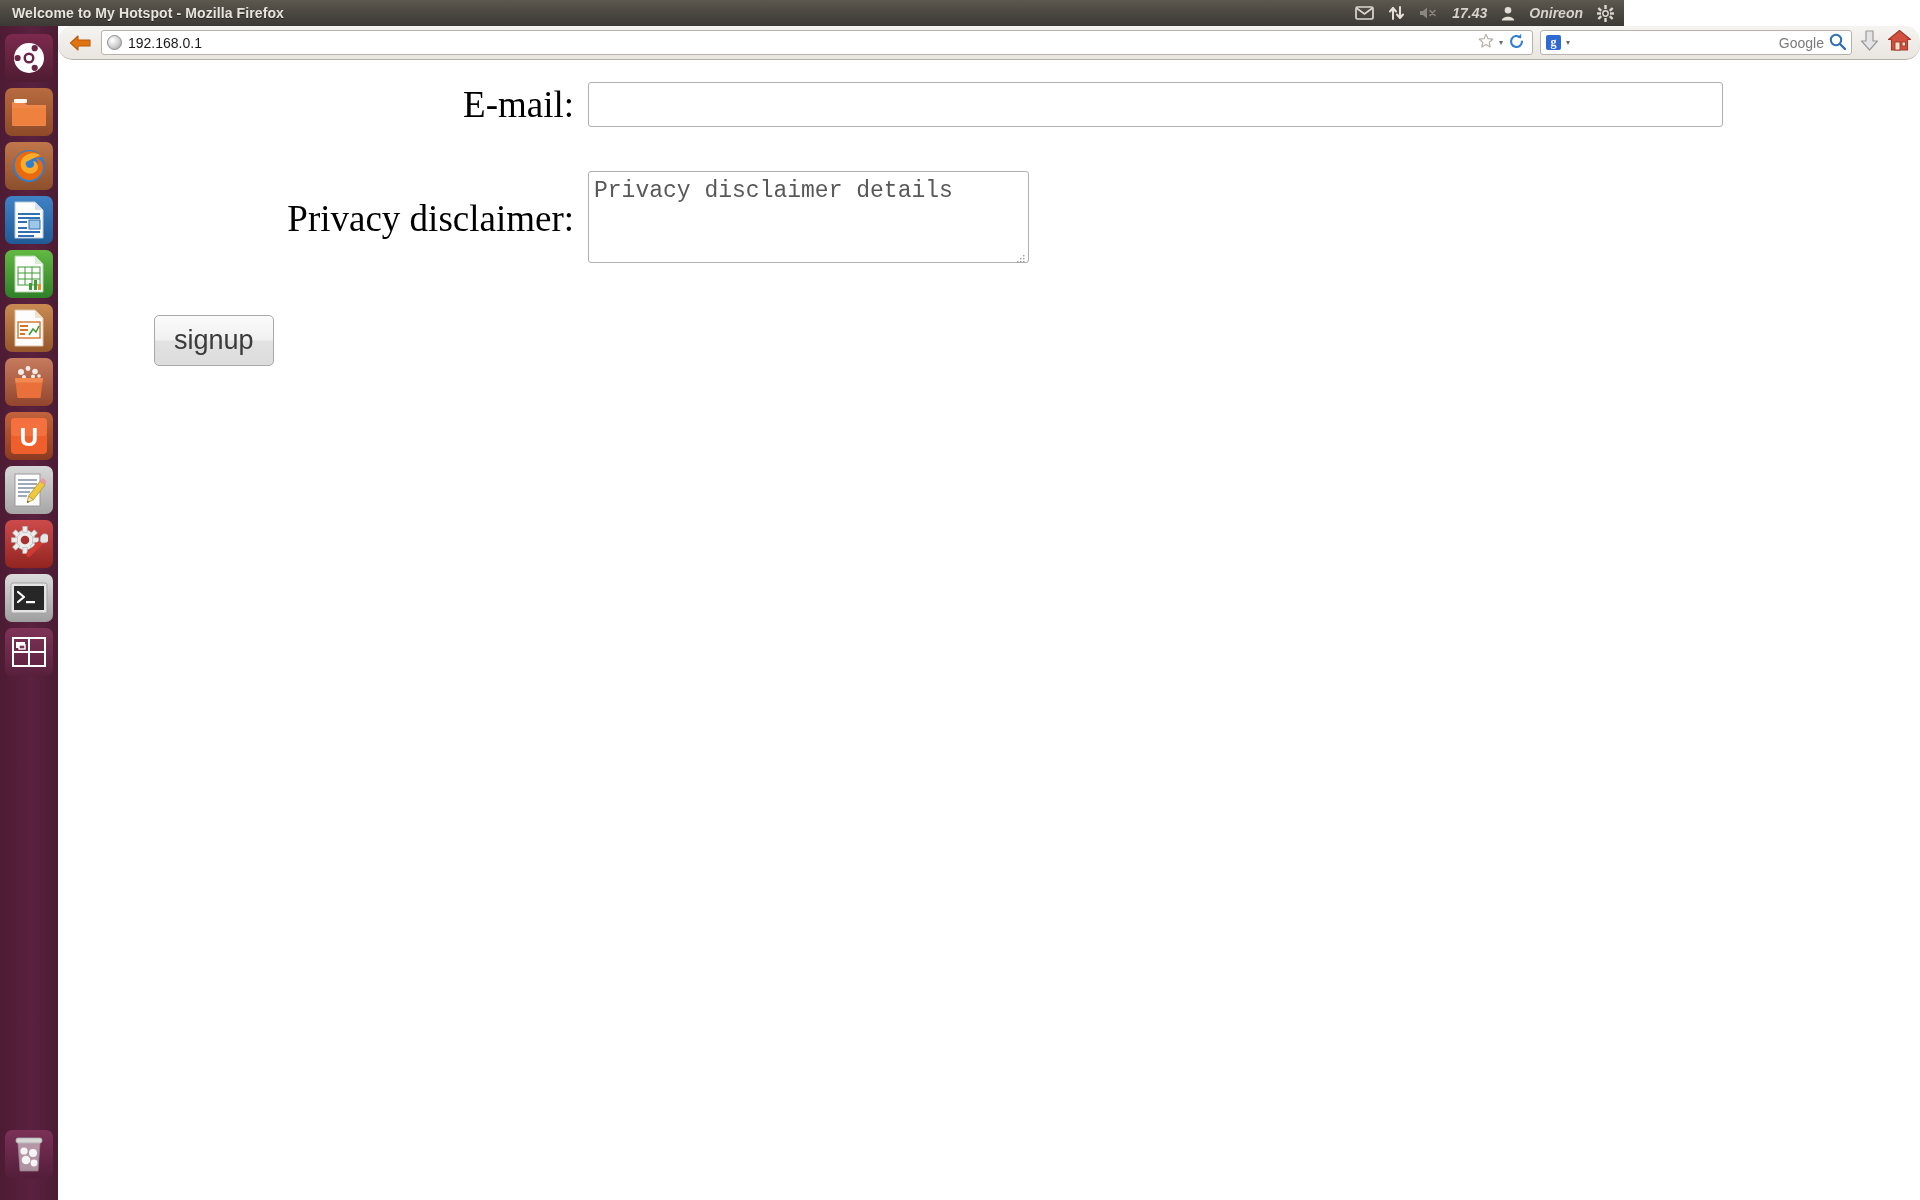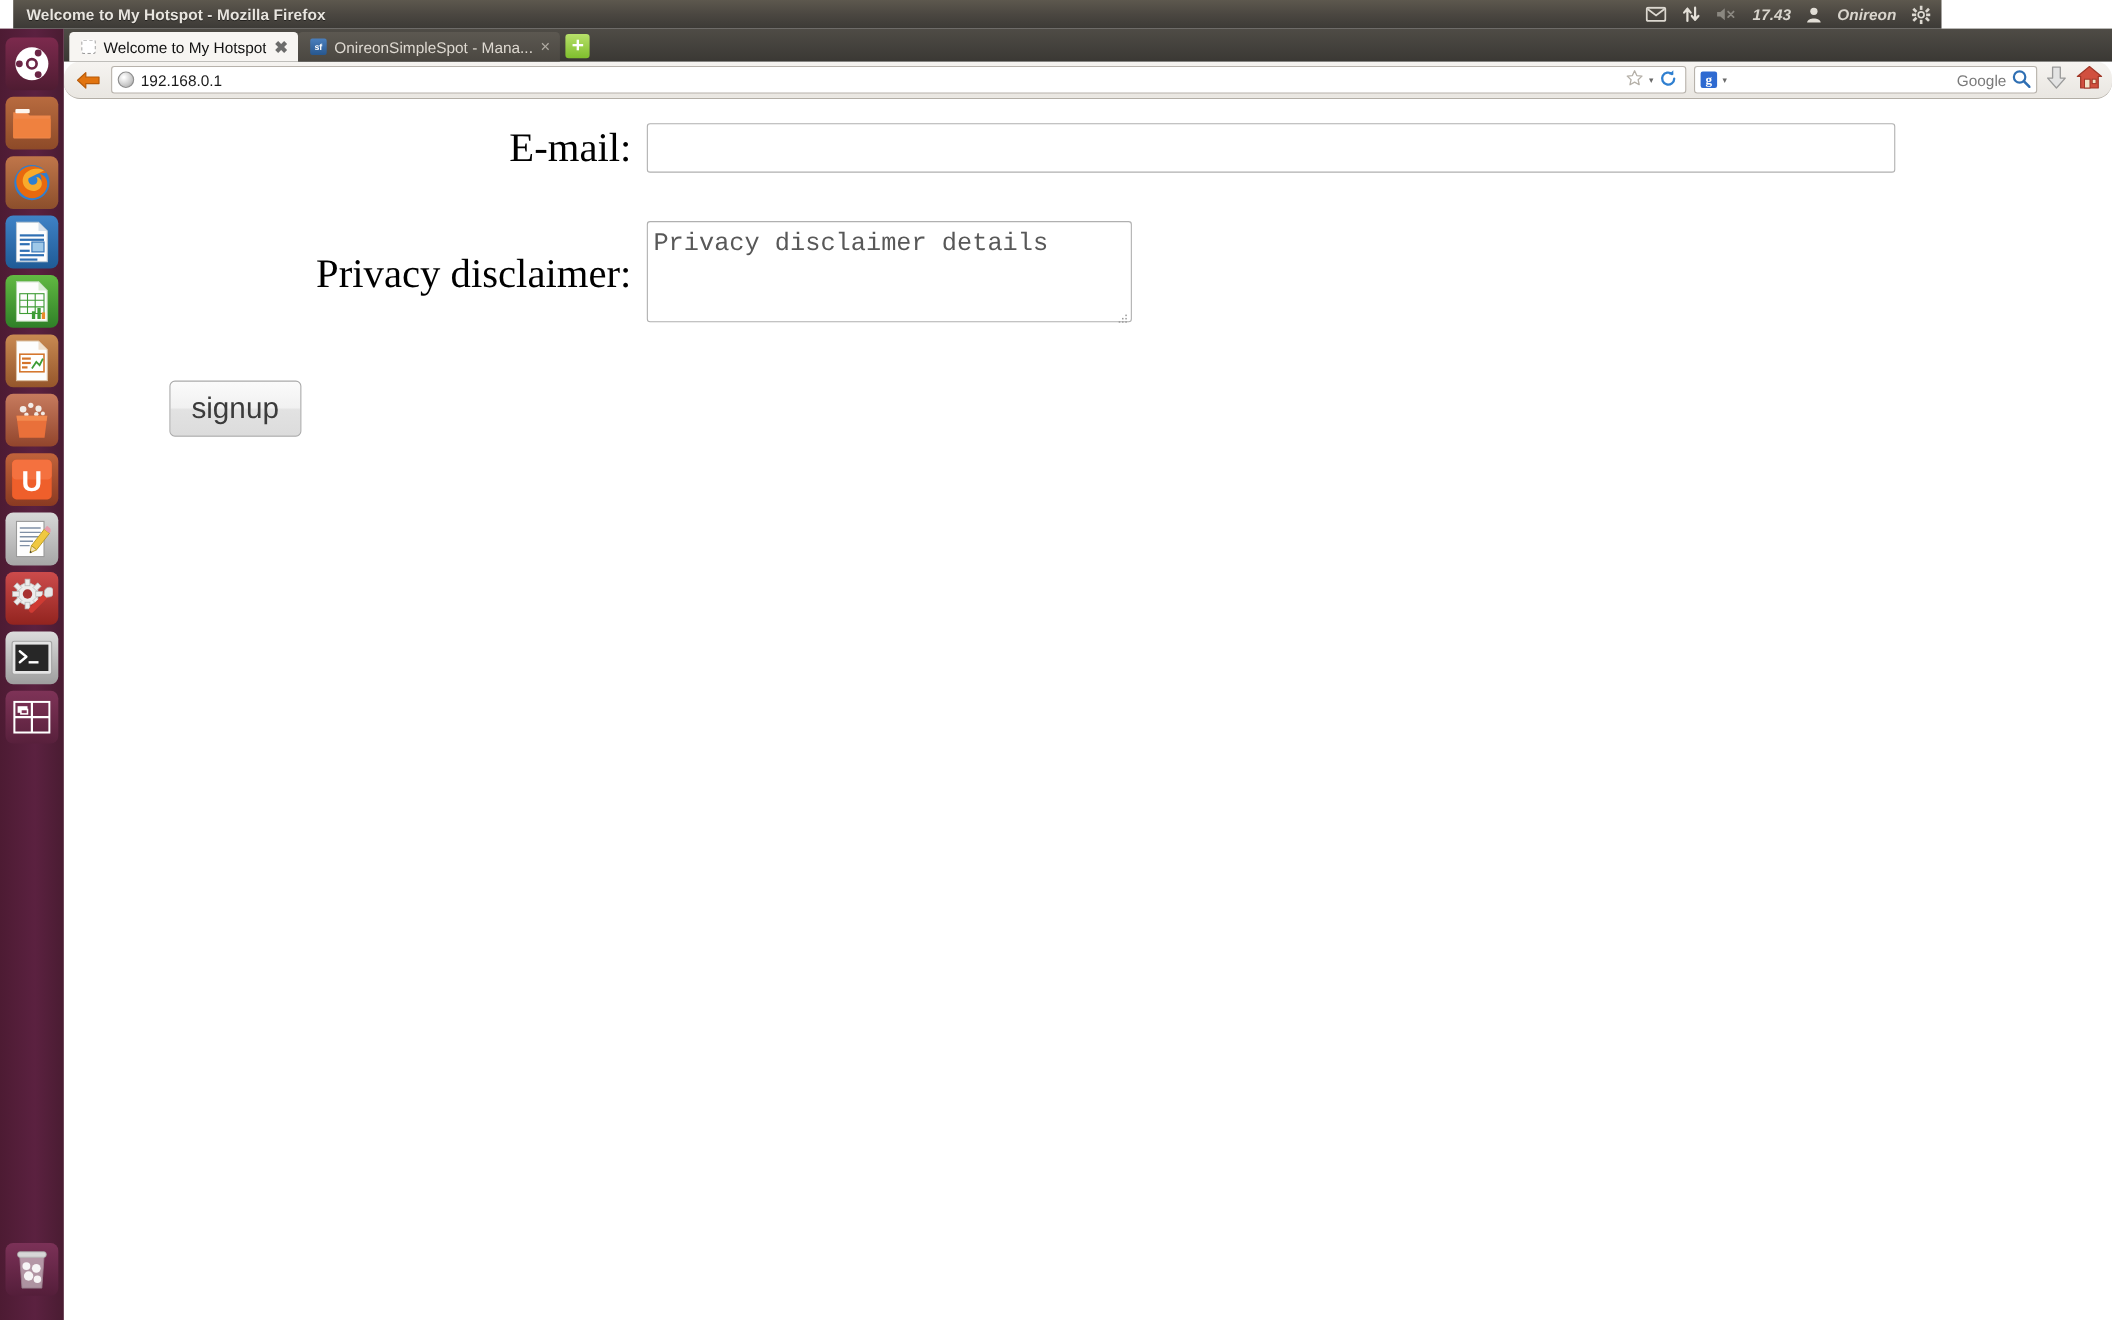--- a/index.html
+++ b/index.html
@@ -5,21 +5,21 @@
   * { box-sizing: border-box; margin: 0; padding: 0; }
   html, body {
     width: 1920px; height: 1200px;
     overflow: hidden;
     font-family: "Liberation Sans", sans-serif;
     background: #ffffff;
   }
 
   
   #top-panel {
-    position: absolute; left: 12px; top: 0; width: 1753px; height: 26px;
+    position: absolute; left: 0; top: 0; width: 1624px; height: 26px;
     background: linear-gradient(to bottom, #5d584e 0%, #4b4741 50%, #3c3a36 100%);
     display: flex; align-items: center;
     color: #e8e5df;
     font-size: 14px; font-weight: bold;
     z-index: 40;
   }
   #window-title { margin-left: 12px; letter-spacing: 0.1px; text-shadow: 0 1px 0 rgba(0,0,0,.5); }
   #tray { margin-left: auto; display: flex; align-items: center; gap: 14px; padding-right: 10px; font-style: italic; }
   .tray-item { display: flex; align-items: center; color: #d8d4cc; font-weight: bold; font-size: 14px; }
   .tray-icon { display: inline-flex; align-items: center; justify-content: center; }
@@ -391,33 +391,20 @@
           <circle cx="13" cy="24" r="4.3"></circle>
             <circle cx="21" cy="27" r="3.4"></circle>
         </g>
       </svg>
     </div>
   </div>
 </div>
 
 <div id="browser">
 
-  <div id="tabbar">
-    <div class="tab active">
-      <span class="favicon-blank"></span>
-      <span class="tab-label">Welcome to My Hotspot</span>
-      <span class="tab-close">✖</span>
-    </div>
-    <div class="tab inactive">
-      <span class="favicon-sf">sf</span>
-      <span class="tab-label">OnireonSimpleSpot - Mana...</span>
-      <span class="tab-close">×</span>
-    </div>
-    <div id="newtab">+</div>
-  </div>
 
   <div id="navbar">
     <div id="back-btn">
       <svg width="25" height="20" viewBox="0 0 25 20">
         <path d="M10 3 L2.5 10 L10 17 L10 13 L22 13 L22 7 L10 7 Z" fill="#e2740f" stroke="#b85a08" stroke-width="1.1" stroke-linejoin="round"></path>
       </svg>
     </div>
 
     <div id="urlbar">
       <span class="url-globe"></span>

